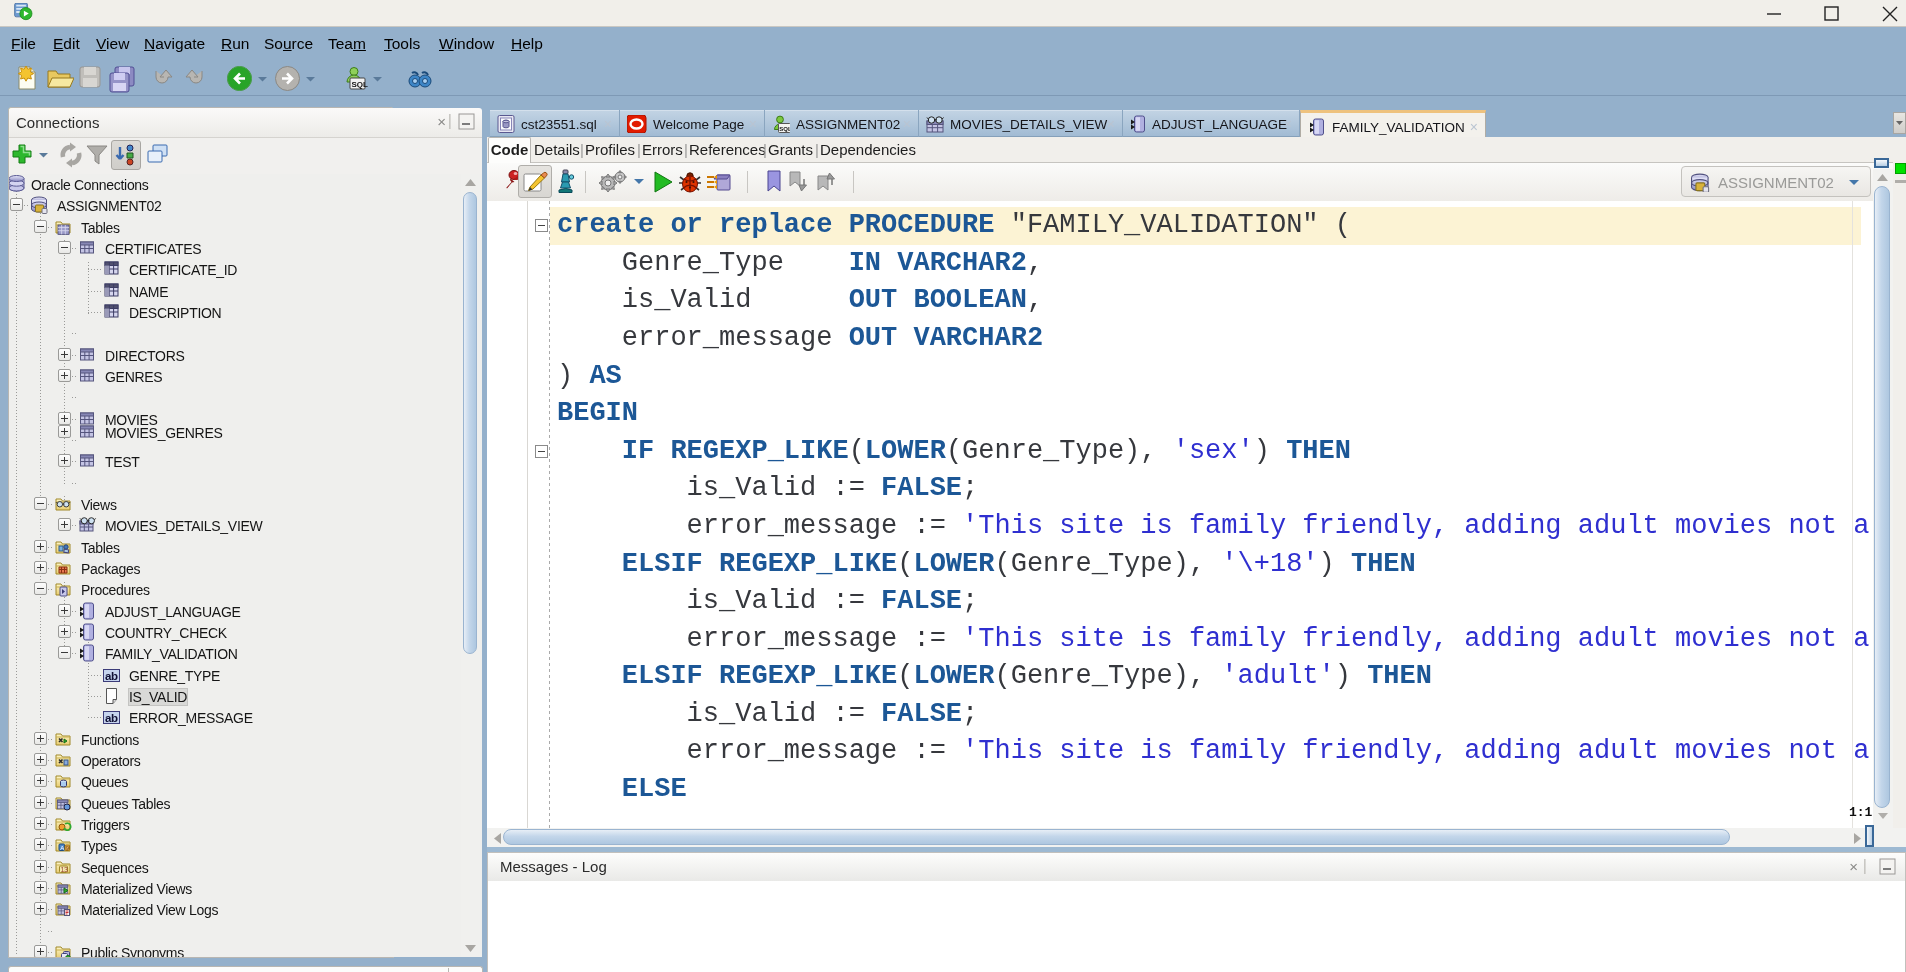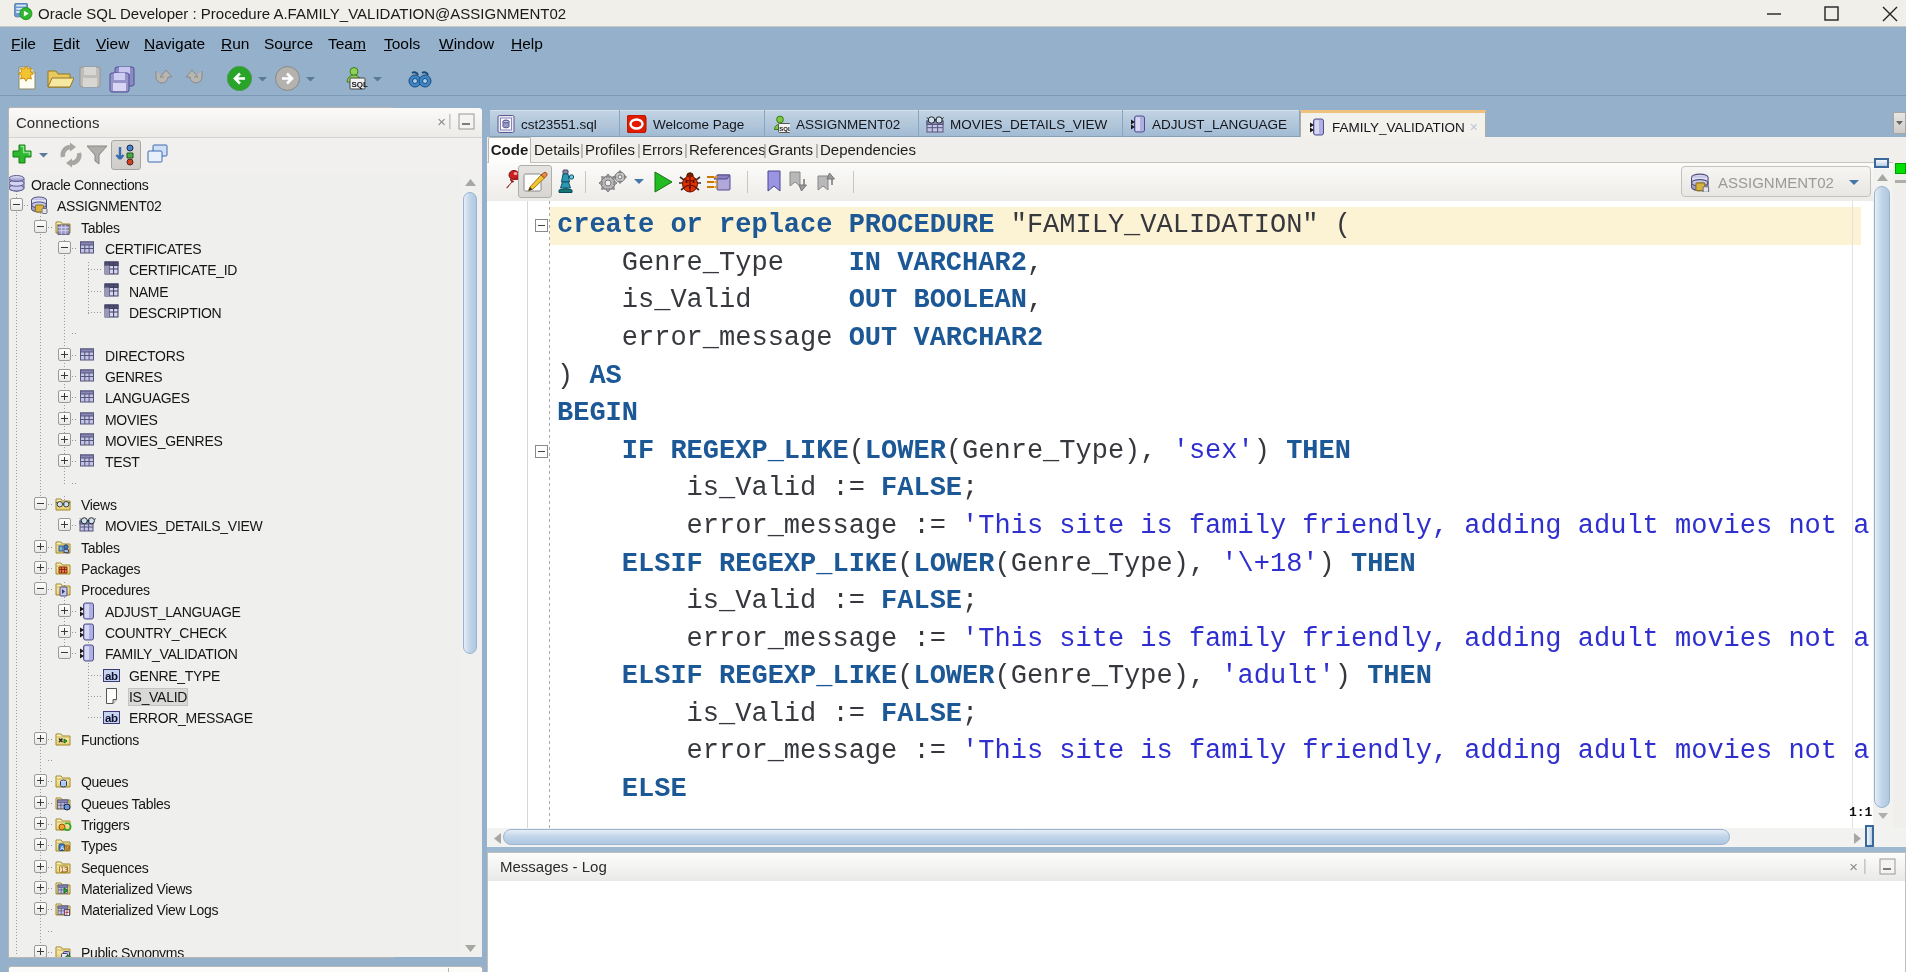--- a/index.html
+++ b/index.html
@@ -263,21 +263,20 @@
   </defs>
 </svg>
 <div id="root">
   <div id="titlebar">
     <svg class="ticon" width="21" height="18" viewBox="0 0 26 22">
         <rect x="2" y="0" width="16" height="17" rx="2" fill="#6d9ad0" stroke="#4a6f9e"></rect>
         <path d="M4 3 h12 M4 7 h12 M4 11 h12" stroke="#d8e6f4" stroke-width="2.2"></path>
         <circle cx="16" cy="13" r="7.5" fill="#2eb82e" stroke="#1a8a1a"></circle>
         <path d="M13.5 9.5 l6 3.5 -6 3.5 z" fill="#fff"></path>
       </svg>
-    <span class="ttext">Oracle SQL Developer : Procedure A.FAMILY_VALIDATION@ASSIGNMENT02</span>
     <svg class="winbtn" id="btn-min" viewBox="0 0 46 27">
         <path d="M16 14 h14" stroke="#222" stroke-width="1.4"></path>
       </svg>
     <svg class="winbtn" id="btn-max" viewBox="0 0 46 27">
         <rect x="16" y="7" width="13" height="13" fill="none" stroke="#222" stroke-width="1.4"></rect>
       </svg>
     <svg class="winbtn" id="btn-close" viewBox="0 0 46 27">
         <path d="M16 7 L30 21 M30 7 L16 21" stroke="#222" stroke-width="1.4"></path>
       </svg>
   </div>
@@ -490,35 +489,28 @@
           </svg>
           <span class="lbl" style="left:96px">DIRECTORS</span>
         </div>
       <div class="trow" style="top:192px">
           <div class="eb plus" style="left:49px"></div>
           <svg class="ti" style="left:70px" width="18" height="18">
             <use href="#i-table"></use>
           </svg>
           <span class="lbl" style="left:96px">GENRES</span>
         </div>
-      <div class="trow" style="top:213px">
-          <div class="eb plus" style="left:49px"></div>
-          <svg class="ti" style="left:70px" width="18" height="18">
-            <use href="#i-table"></use>
-          </svg>
-          <span class="lbl" style="left:96px">LANGUAGES</span>
-        </div>
       <div class="trow" style="top:235px">
           <div class="eb plus" style="left:49px"></div>
           <svg class="ti" style="left:70px" width="18" height="18">
             <use href="#i-table"></use>
           </svg>
           <span class="lbl" style="left:96px">MOVIES</span>
         </div>
-      <div class="trow" style="top:256px">
+      <div class="trow" style="top:248px">
           <div class="eb plus" style="left:49px"></div>
           <svg class="ti" style="left:70px" width="18" height="18">
             <use href="#i-table"></use>
           </svg>
           <span class="lbl" style="left:96px">MOVIES_GENRES</span>
         </div>
       <div class="trow" style="top:277px">
           <div class="eb plus" style="left:49px"></div>
           <svg class="ti" style="left:70px" width="18" height="18">
             <use href="#i-table"></use>
@@ -598,20 +590,27 @@
             <use href="#i-ab"></use>
           </svg>
           <span class="lbl" style="left:120px">ERROR_MESSAGE</span>
         </div>
       <div class="trow" style="top:555px">
           <div class="eb plus" style="left:25px"></div>
           <svg class="ti" style="left:46px" width="18" height="18">
             <use href="#i-folderf"></use>
           </svg>
           <span class="lbl" style="left:72px">Functions</span>
+        </div>
+      <div class="trow" style="top:576px">
+          <div class="eb plus" style="left:25px"></div>
+          <svg class="ti" style="left:46px" width="18" height="18">
+            <use href="#i-foldero"></use>
+          </svg>
+          <span class="lbl" style="left:72px">Operators</span>
         </div>
       <div class="trow" style="top:597px">
           <div class="eb plus" style="left:25px"></div>
           <svg class="ti" style="left:46px" width="18" height="18">
             <use href="#i-folderq"></use>
           </svg>
           <span class="lbl" style="left:72px">Queues</span>
         </div>
       <div class="trow" style="top:619px">
           <div class="eb plus" style="left:25px"></div>

